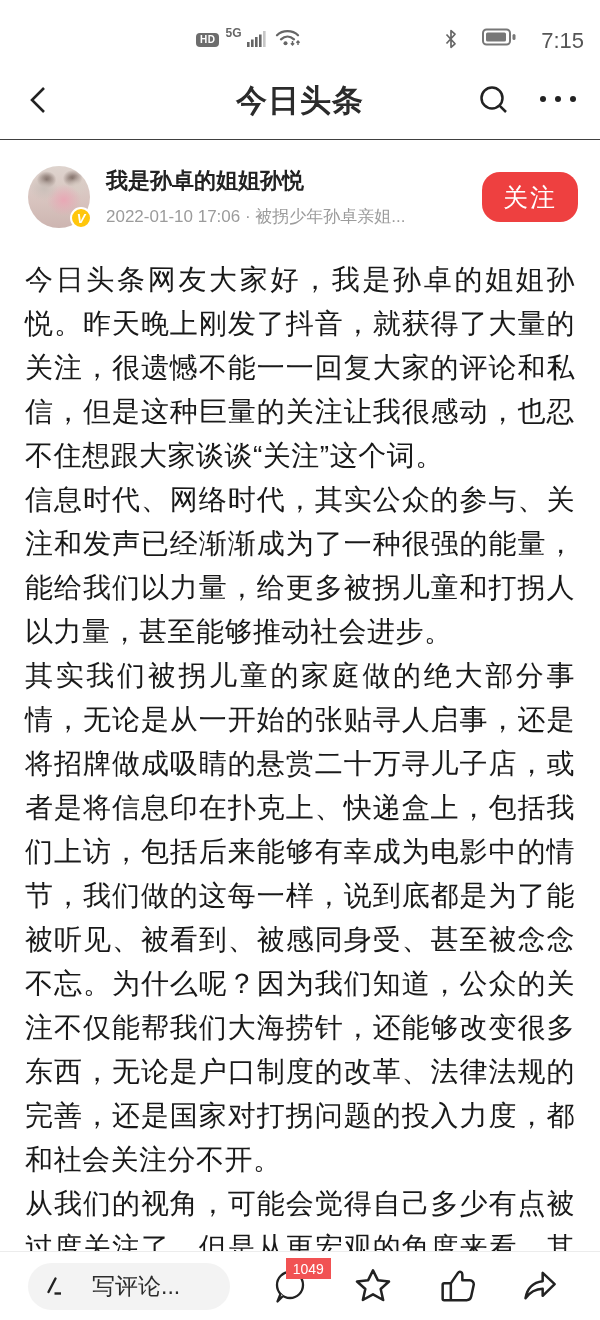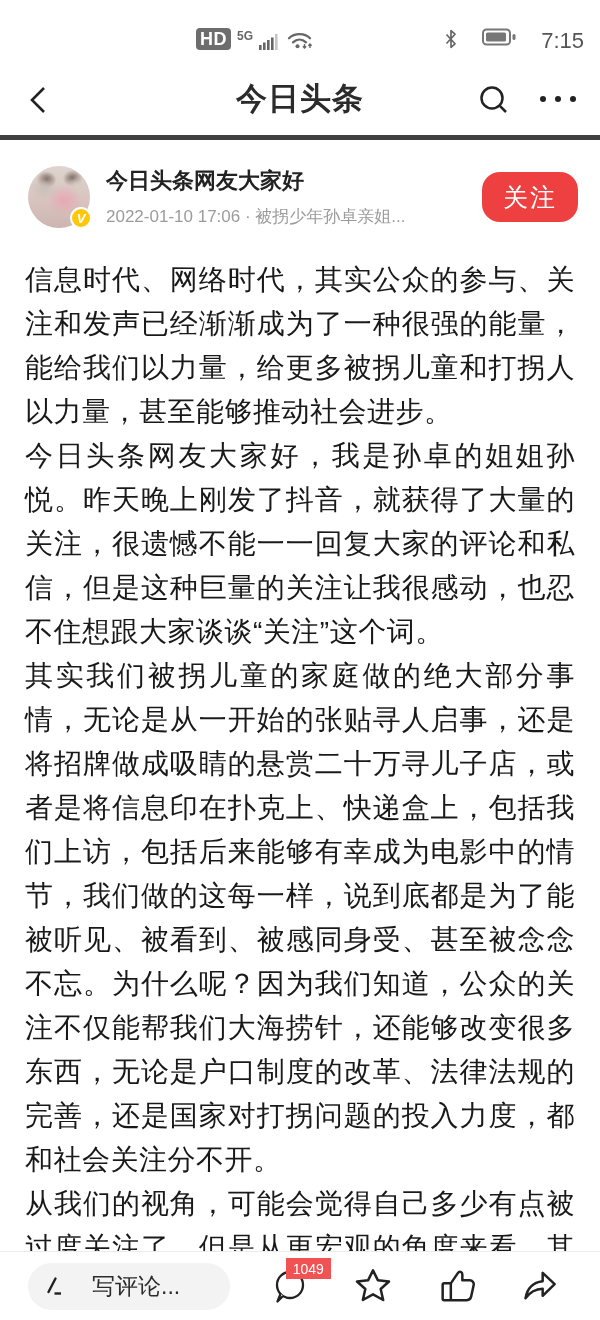--- a/index.html
+++ b/index.html
@@ -7,29 +7,29 @@
   body { font-family:"Liberation Sans","DejaVu Sans",sans-serif; }
   .screen {
     width:600px; height:1320px; margin:0 auto; position:relative;
     background:#fff; overflow:hidden; color:#1a1a1a;
   }
   
   .status-bar { position:relative; height:62px; background:#fff; }
   .sb-center { position:absolute; left:196px; top:28px; display:flex; align-items:flex-end; gap:6px; }
   .sb-right  { position:absolute; right:16px; top:28px; display:flex; align-items:flex-start; gap:23px; }
   .hd-badge {
-    background:#6d6d6d; color:#fff; font-size:18px; font-weight:bold;
+    background:#6d6d6d; color:#fff; font-size:10px; font-weight:bold;
     border-radius:4px; padding:2px 4px; line-height:1; letter-spacing:.5px;
   }
   .net-label { color:#666; font-size:12px; font-weight:bold; line-height:1; position:relative; top:-8px; }
   .sb-time { color:#555; font-size:22px; margin-left:2px; }
   
   .navbar {
     height:78px; display:flex; align-items:center; position:relative;
-    border-bottom:5px solid #404040; background:#fff;
+    border-bottom:1px solid #404040; background:#fff;
   }
   .nav-title {
     position:absolute; left:0; right:0; text-align:center;
     font-size:31px; font-weight:bold; color:#2b2b2b; letter-spacing:1px;
   }
   .nav-back { position:absolute; left:22px; top:18px; width:34px; height:40px; }
   .nav-search { position:absolute; right:88px; top:20px; width:36px; height:36px; }
   .nav-more { position:absolute; right:24px; top:34px; display:flex; gap:9px; }
   .nav-more i { width:6px; height:6px; border-radius:50%; background:#222; display:block; }
   
@@ -147,29 +147,29 @@
         <i></i>
       </div>
   </div>
 
   <div class="author-row">
     <div class="avatar-wrap">
       <div class="avatar"></div>
       <div class="v-badge">V</div>
     </div>
     <div class="author-info">
-      <div class="author-name">今日头条网友大家好</div>
+      <div class="author-name">我是孙卓的姐姐孙悦</div>
       <div class="author-meta">2022-01-10 17:06 · 被拐少年孙卓亲姐...</div>
     </div>
     <button class="follow-btn">关注</button>
   </div>
 
   <div class="article">
+    <p>今日头条网友大家好，我是孙卓的姐姐孙悦。昨天晚上刚发了抖音，就获得了大量的关注，很遗憾不能一一回复大家的评论和私信，但是这种巨量的关注让我很感动，也忍不住想跟大家谈谈“关注”这个词。</p>
     <p>信息时代、网络时代，其实公众的参与、关注和发声已经渐渐成为了一种很强的能量，能给我们以力量，给更多被拐儿童和打拐人以力量，甚至能够推动社会进步。</p>
-    <p>今日头条网友大家好，我是孙卓的姐姐孙悦。昨天晚上刚发了抖音，就获得了大量的关注，很遗憾不能一一回复大家的评论和私信，但是这种巨量的关注让我很感动，也忍不住想跟大家谈谈“关注”这个词。</p>
     <p>其实我们被拐儿童的家庭做的绝大部分事情，无论是从一开始的张贴寻人启事，还是将招牌做成吸睛的悬赏二十万寻儿子店，或者是将信息印在扑克上、快递盒上，包括我们上访，包括后来能够有幸成为电影中的情节，我们做的这每一样，说到底都是为了能被听见、被看到、被感同身受、甚至被念念不忘。为什么呢？因为我们知道，公众的关注不仅能帮我们大海捞针，还能够改变很多东西，无论是户口制度的改革、法律法规的完善，还是国家对打拐问题的投入力度，都和社会关注分不开。</p>
     <p>从我们的视角，可能会觉得自己多少有点被过度关注了，但是从更宏观的角度来看，其实这</p>
   </div>
 
   <div class="bottom-bar">
     <div class="comment-pill">
       <span>
         <svg width="22" height="22" viewBox="0 0 22 22">
           <line x1="4.5" y1="17" x2="11.5" y2="3.5" stroke="#222" stroke-width="2.4" stroke-linecap="round"></line>
           <line x1="10.5" y1="18.5" x2="17" y2="18.5" stroke="#222" stroke-width="2.4"></line>

